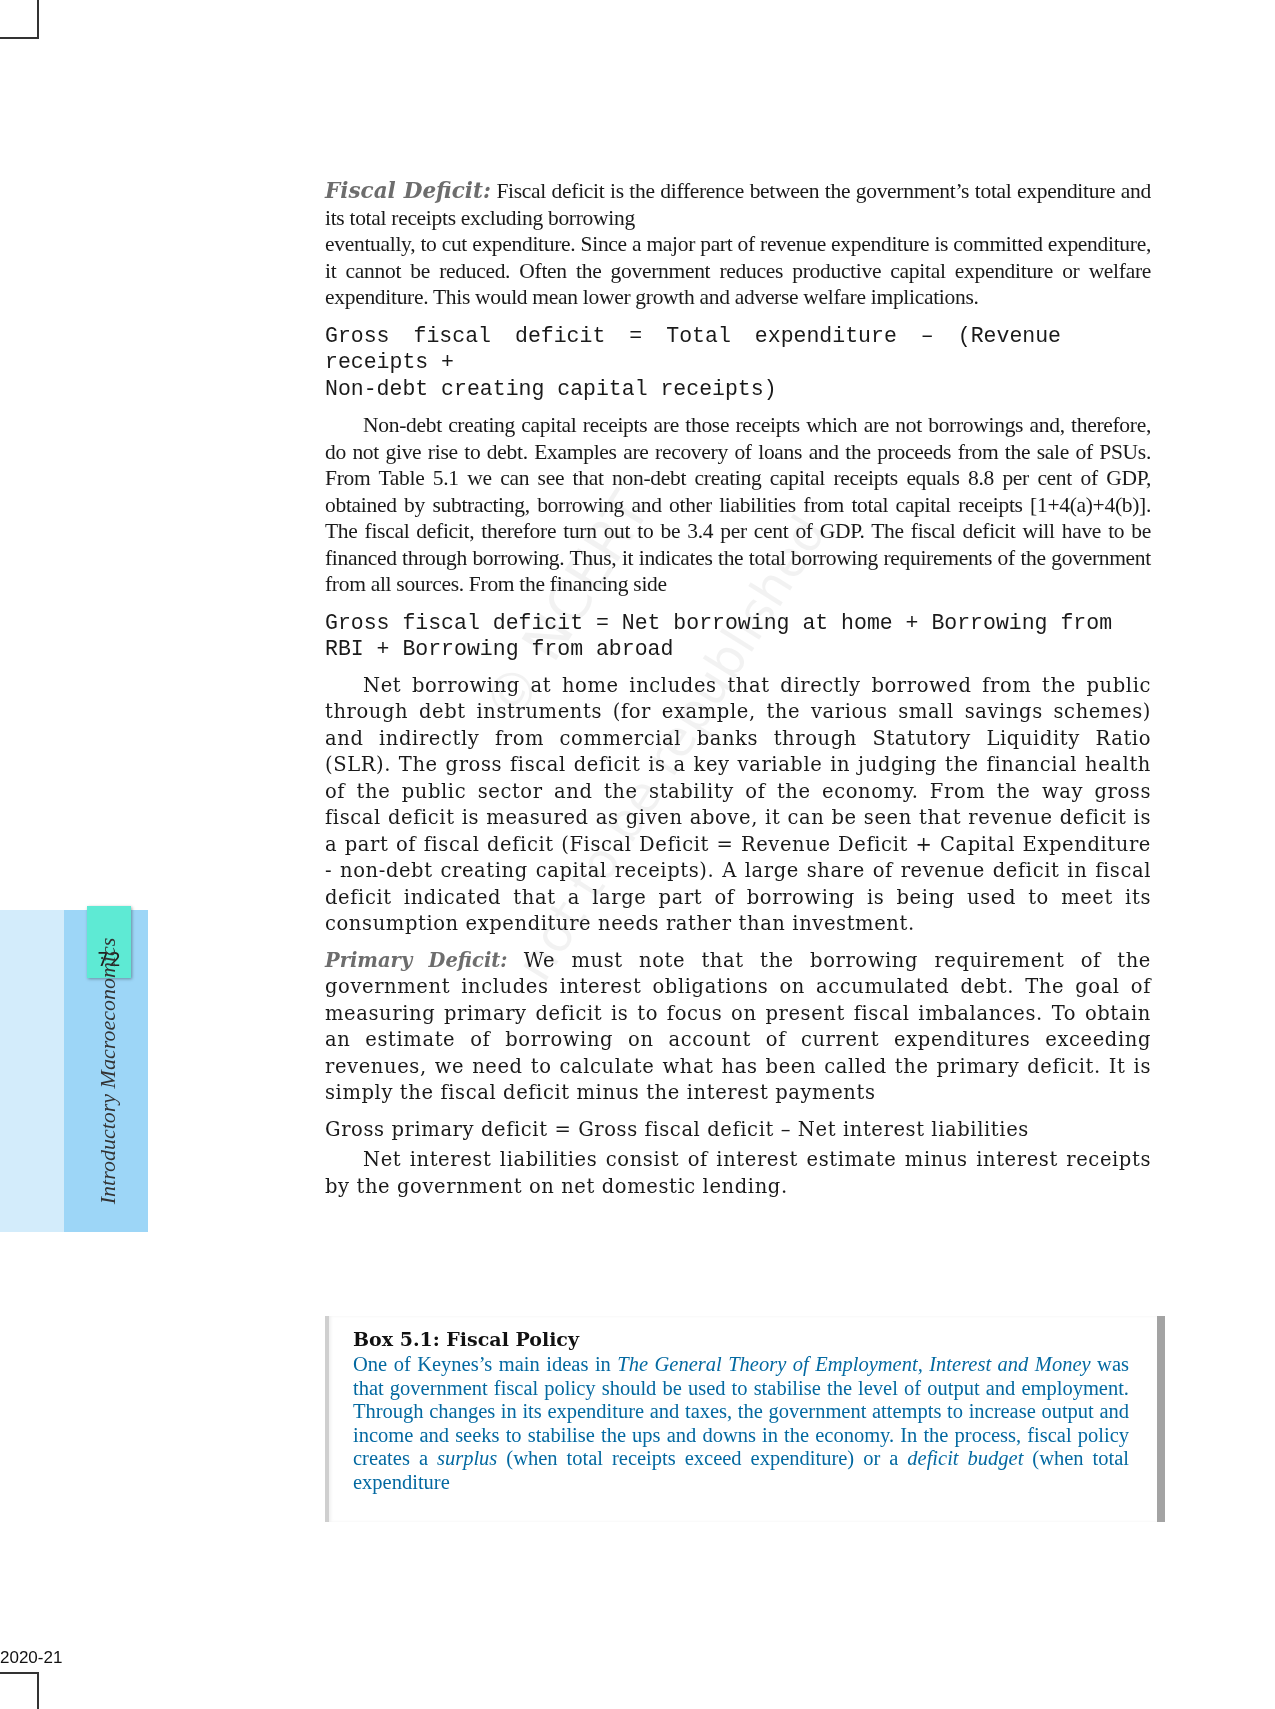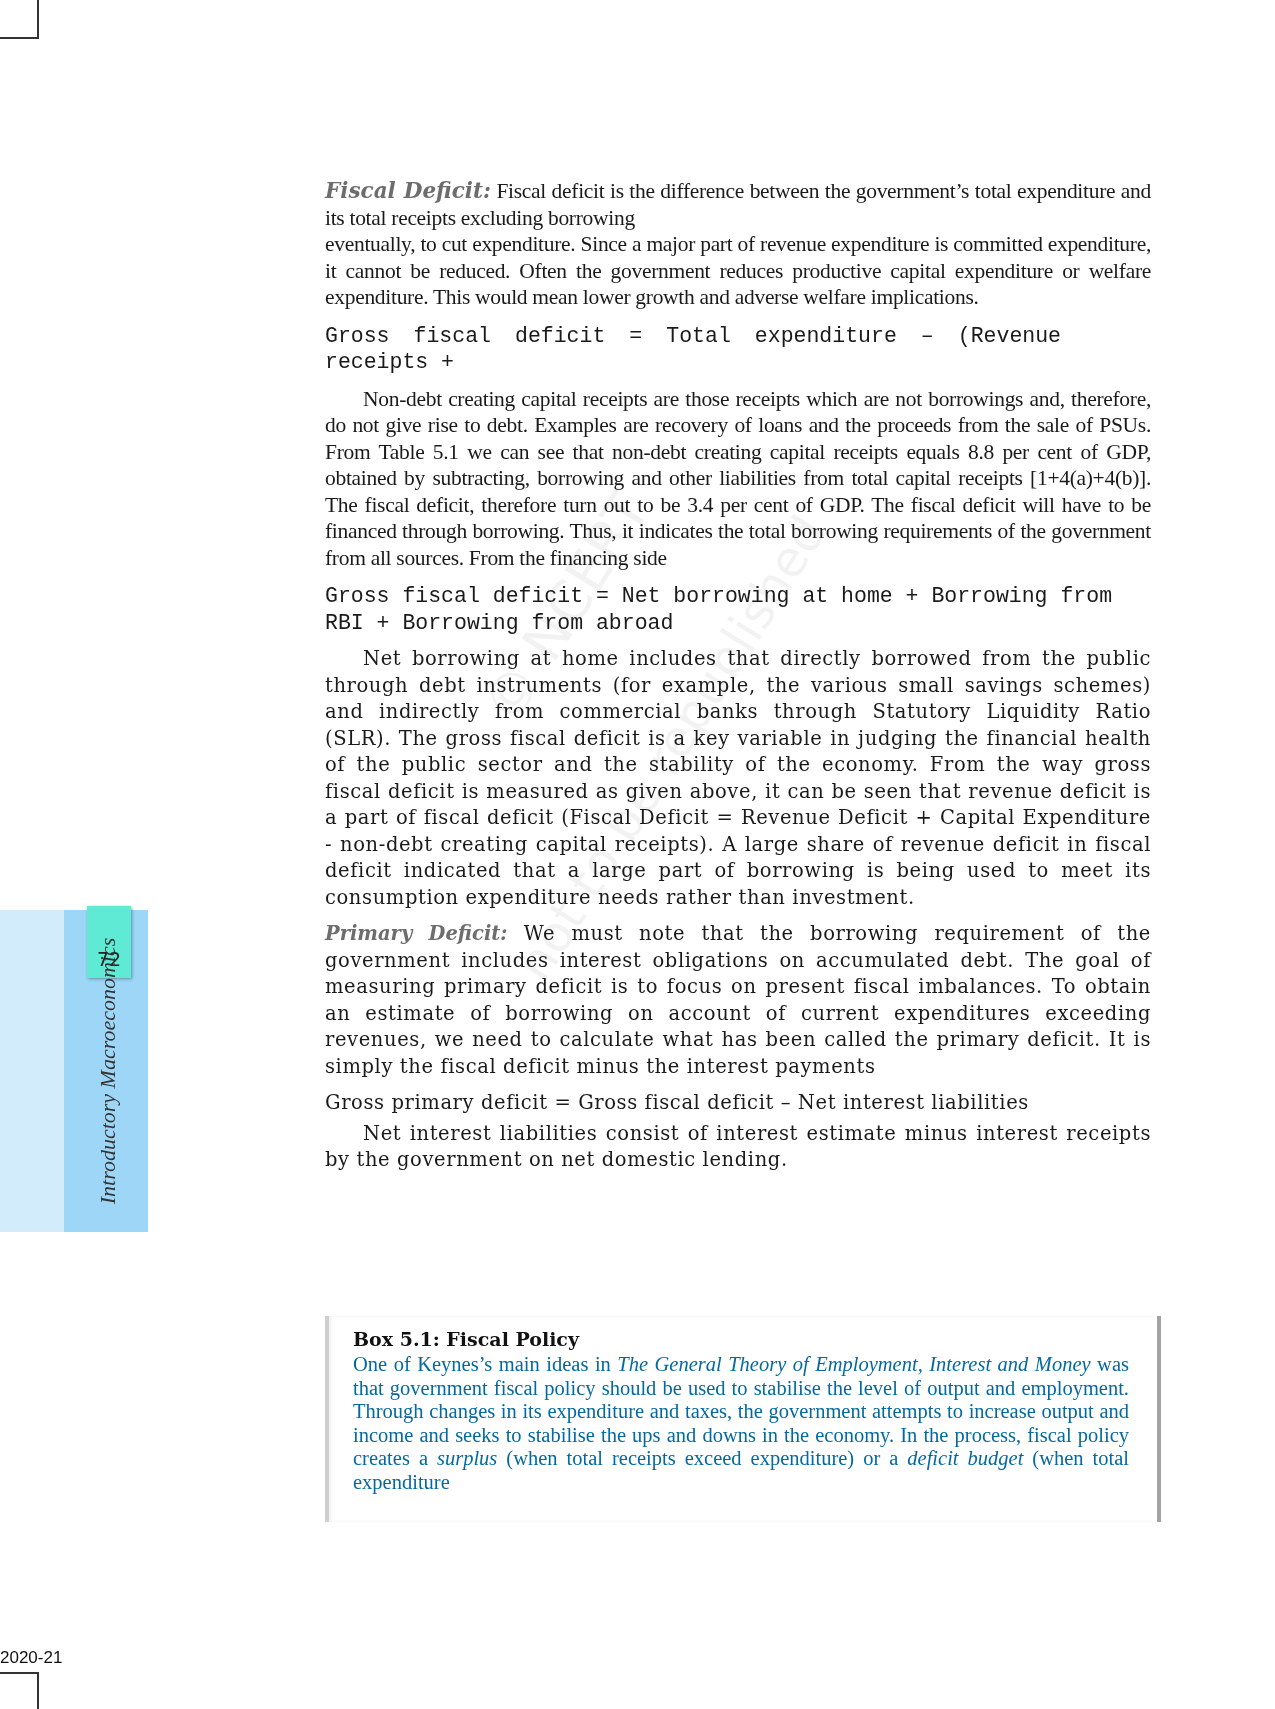--- a/index.html
+++ b/index.html
@@ -37,21 +37,21 @@
   .gap { margin-top: 10px !important; }
   .heading { font-weight: bold; font-style: italic; color: #6d6d6d; font-family: "DejaVu Serif", serif; letter-spacing: 0; }
   .formula { text-align: left; font-family: Liberation Mono, monospace; font-size: 21.5px; margin-top: 12px !important; }
   .formula span { display: block; }
   .formula-1a { padding-right: 90px; }
   .formula-2a { padding-right: 20px; }
   .formula-3 { text-align: left; }
 
   .box {
     position: absolute; left: 325px; top: 1316px; width: 828px; height: 206px;
-    border-left: 4px solid #cfcfcf; border-right: 4px solid #a3a3a3;
+    border-left: 4px solid #cfcfcf; border-right: 8px solid #a3a3a3;
     box-shadow: inset 2px 0 3px rgba(0,0,0,0.06);
   }
   .box-title { position: absolute; left: 24px; top: 12px; font-family: "DejaVu Serif", serif; font-weight: bold; font-size: 19px; color: #111; }
   .box-body {
     position: absolute; left: 24px; top: 37px; width: 776px;
     font-family: "Liberation Serif", serif; font-size: 20.5px; line-height: 23.5px; text-align: justify; color: #0369a1;
   }
   .box-body i { font-style: italic; }
 
   .footer { position: absolute; left: 0; width: 1275px; top: 1648px; font-family: "Liberation Sans", sans-serif; font-size: 17px; color: #111; }
@@ -82,20 +82,21 @@
 <div class="watermark">© NCERT</div>
 <div class="watermark watermark2">not to be republished</div>
 
 <div class="content">
   <p class="cond gap"><span class="heading">Fiscal Deficit:</span><span> Fiscal deficit is the difference between the government’s total expenditure and its total receipts excluding borrowing</span></p>
 
   <p class="cond">eventually, to cut expenditure. Since a major part of revenue expenditure is committed expenditure, it cannot be reduced. Often the government reduces productive capital expenditure or welfare expenditure. This would mean lower growth and adverse welfare implications.</p>
 
   <p class="formula">
     <span class="formula-1a">Gross fiscal deficit = Total expenditure – (Revenue receipts +</span>
+    <span>Non-debt creating capital receipts)</span>
   </p>
 
   <p class="cond indent gap">Non-debt creating capital receipts are those receipts which are not borrowings and, therefore, do not give rise to debt. Examples are recovery of loans and the proceeds from the sale of PSUs. From Table 5.1 we can see that non-debt creating capital receipts equals 8.8 per cent of GDP, obtained by subtracting, borrowing and other liabilities from total capital receipts [1+4(a)+4(b)]. The fiscal deficit, therefore turn out to be 3.4 per cent of GDP. The fiscal deficit will have to be financed through borrowing. Thus, it indicates the total borrowing requirements of the government from all sources. From the financing side</p>
 
   <p class="formula">
     <span class="formula-2a">Gross fiscal deficit = Net borrowing at home + Borrowing from</span>
     <span>RBI +   Borrowing from abroad</span>
   </p>
 
   <p class="wide indent gap">Net borrowing at home includes that directly borrowed from the public through debt instruments (for example, the various small savings schemes) and indirectly from commercial banks through Statutory Liquidity Ratio (SLR). The gross fiscal deficit is a key variable in judging the financial health of the public sector and the stability of the economy. From the way gross fiscal deficit is measured as given above, it can be seen that revenue deficit is a part of fiscal deficit (Fiscal Deficit = Revenue Deficit + Capital Expenditure - non-debt creating capital receipts). A large share of revenue deficit in fiscal deficit indicated that a large part of borrowing is being used to meet its consumption expenditure needs rather than investment.</p>

